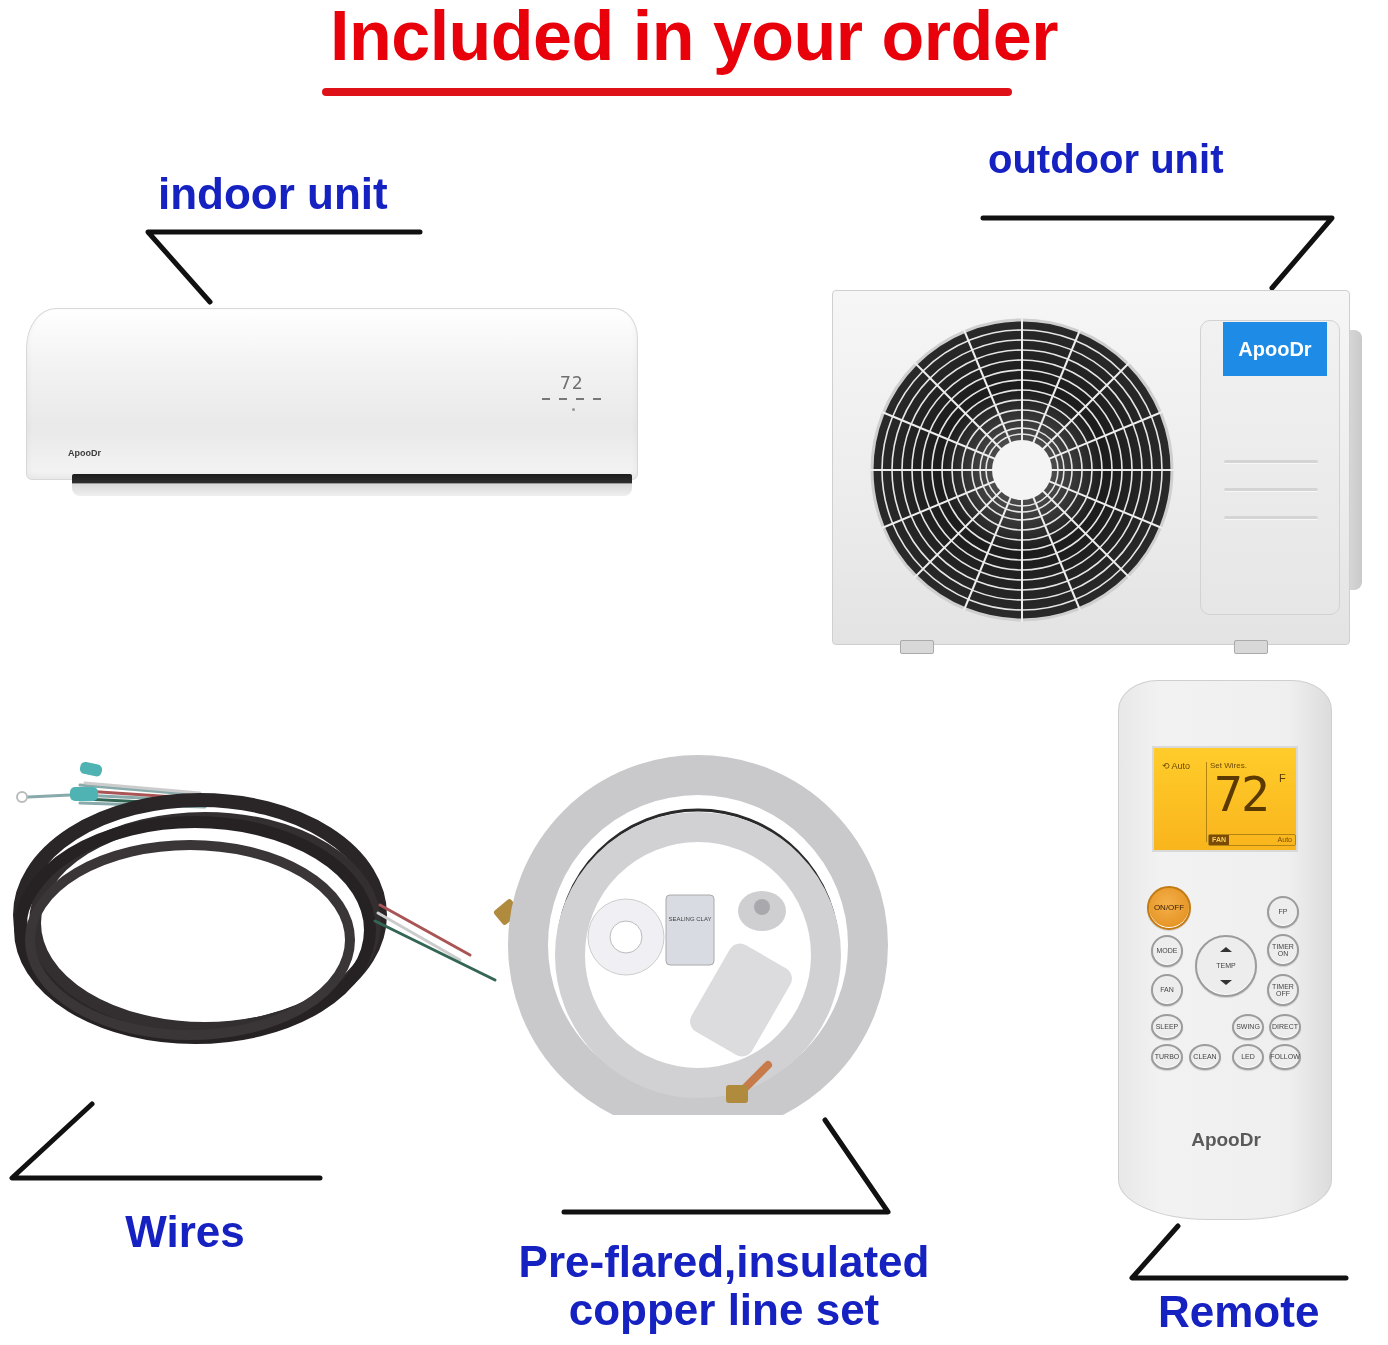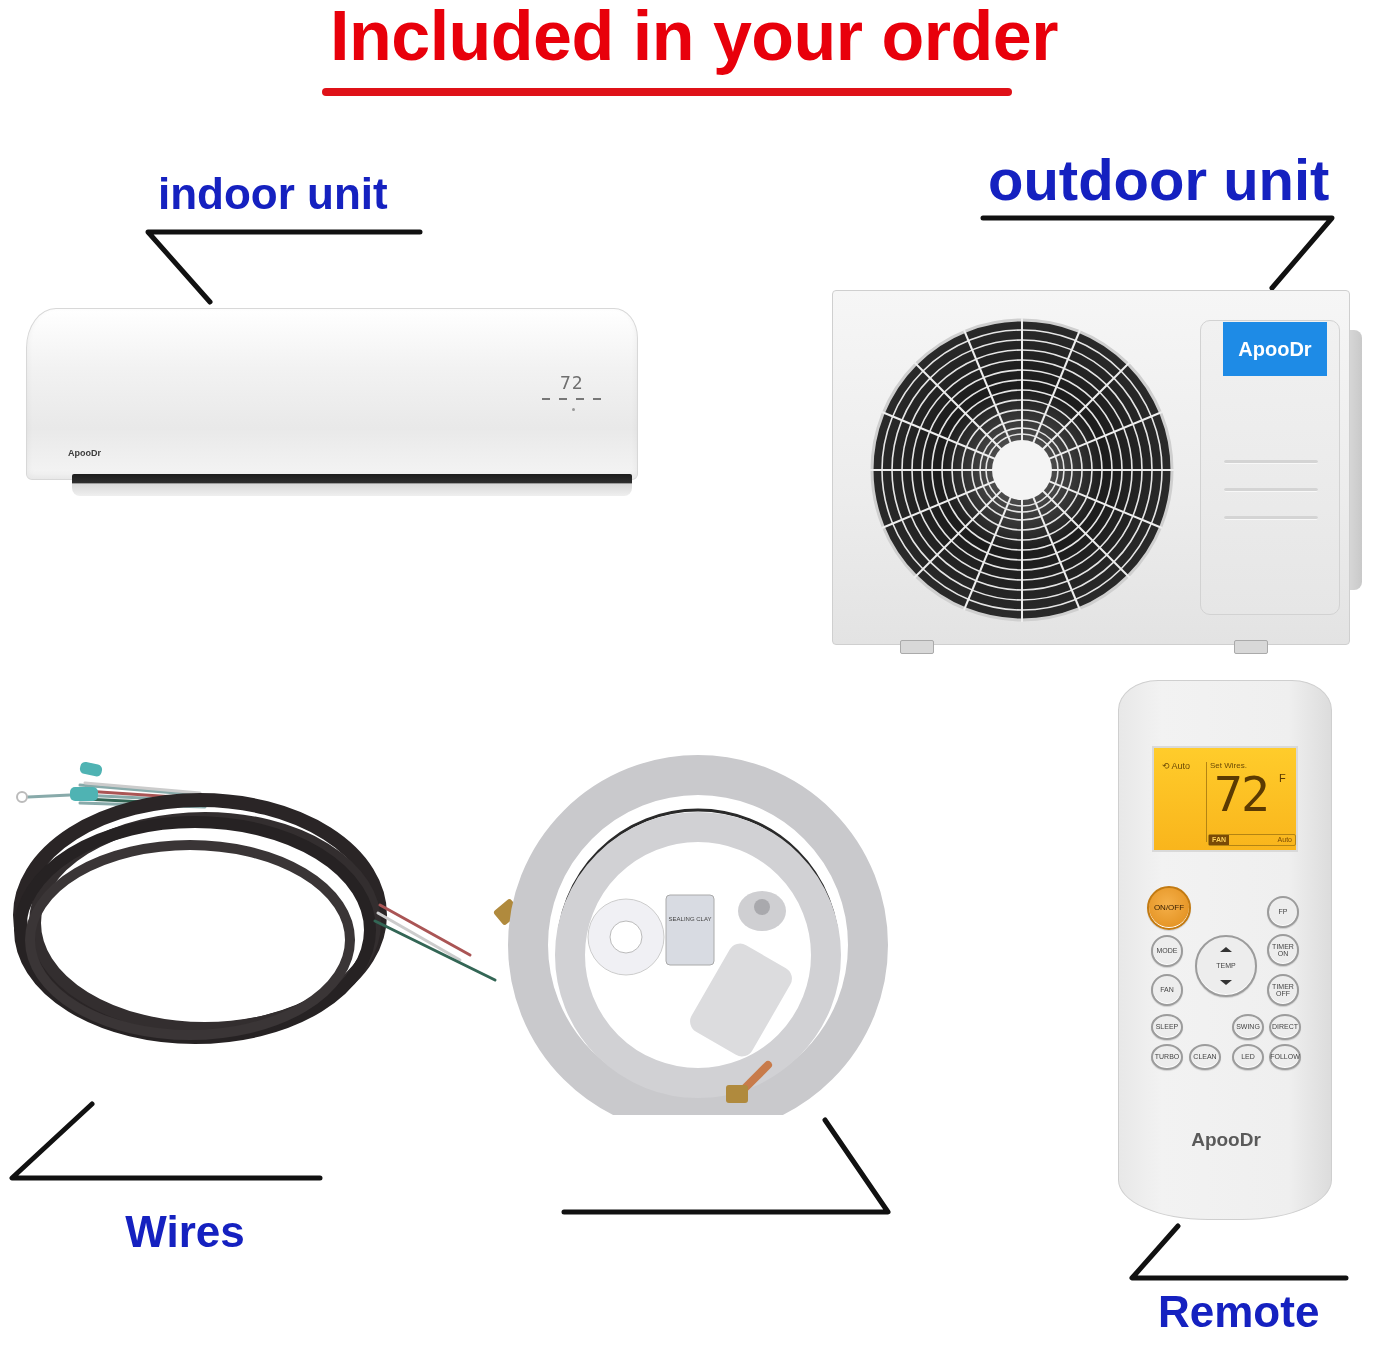--- a/index.html
+++ b/index.html
@@ -132,25 +132,27 @@
   <g stroke="#111" stroke-width="5" fill="none" stroke-linecap="round" stroke-linejoin="round">
     <polyline points="420,232 148,232 210,302"></polyline>
     <polyline points="983,218 1332,218 1272,288"></polyline>
     <polyline points="92,1104 12,1178 320,1178"></polyline>
     <polyline points="825,1120 888,1212 564,1212"></polyline>
     <polyline points="1178,1226 1132,1278 1346,1278"></polyline>
   </g>
 </svg>
 
 <div class="label" style="left:158px; top:172px; font-size:44px;">indoor unit</div>
-<div class="label" style="left:988px; top:151px; font-size:58px;text-align:center;">outdoor unit</div>
+<div class="label" style="left:988px; top:139px; font-size:40px;text-align:center;">outdoor unit</div>
 <div class="label" style="left:4px; top:1206px; width:362px; font-size:44px;">
   <div style="margin-top:4px;">Wires</div>
 </div>
 <div class="label" style="left:498px; top:1240px; width:452px; font-size:44px;">
+  <div>Pre-flared,insulated</div>
+  <div style="margin-top:4px;">copper line set</div>
 </div>
 <div class="label" style="left:1158px; top:1290px; font-size:44px;text-align:right;">Remote</div>
 
 <div class="indoor">
   <div class="indoor-body"></div>
   <div class="indoor-vent"></div>
   <div class="indoor-temp">72</div>
   <div class="indoor-dots">
       <span></span>
       <span></span>

